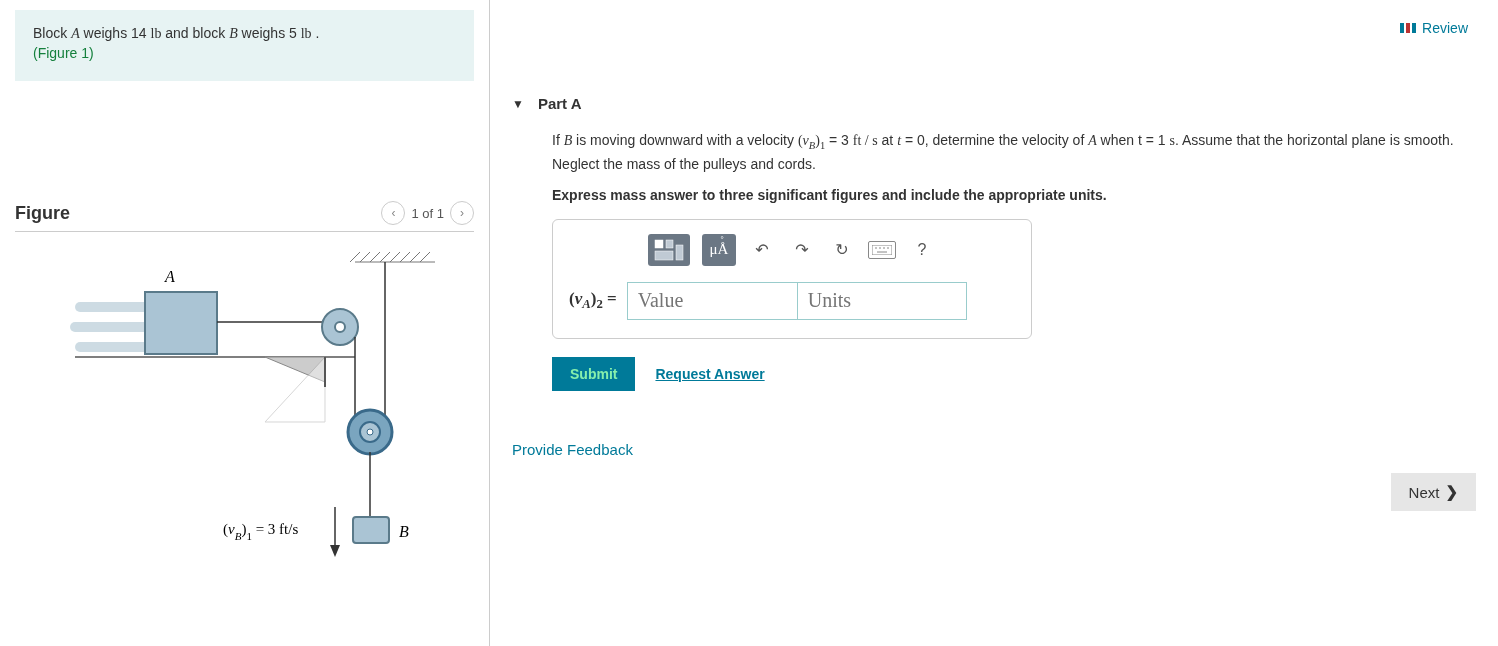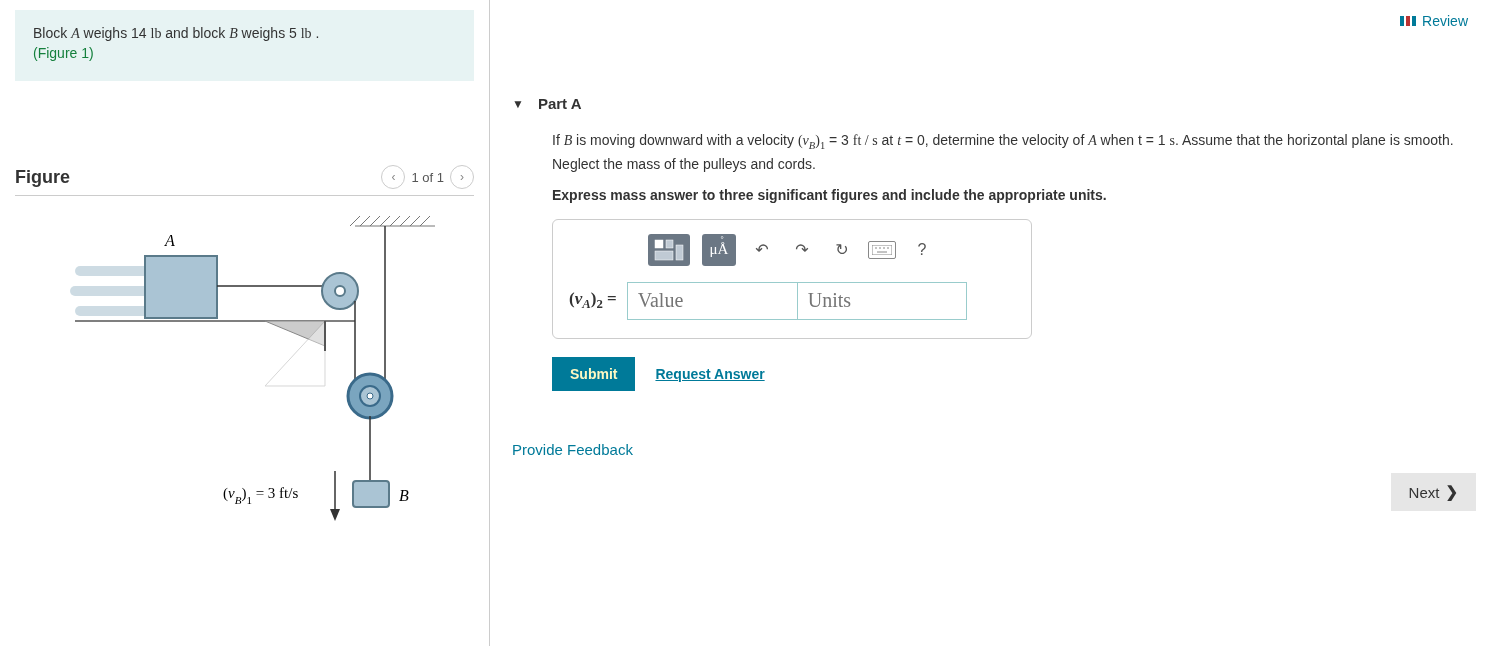--- a/index.html
+++ b/index.html
@@ -32,41 +32,41 @@
     background: #e7f3f3;
     padding: 14px 18px 18px 18px;
     margin: 0 0 20px 0;
     color: #333;
     line-height: 1.4;
   }
   .problem-box a { color: #15803d; text-decoration: none; }
   .serif { font-family: "Times New Roman", Times, serif; }
   .ital { font-style: italic; }
 
-  .figure-section { margin-top: 84px; }
+  .figure-section { margin-top: 120px; }
   .figure-header {
     display: flex;
     align-items: center;
     justify-content: space-between;
     border-bottom: 1px solid #ccc;
     padding-bottom: 6px;
   }
   .figure-title { font-size: 18px; font-weight: bold; color: #333; }
   .figure-nav { display: flex; align-items: center; gap: 6px; color: #555; font-size: 13px; }
   .nav-btn {
     width: 24px; height: 24px; border: 1px solid #ccc; border-radius: 50%;
     display: flex; align-items: center; justify-content: center;
     color: #888; background: #fff; font-size: 12px;
   }
 
   .figure-image { margin-top: 20px; padding-left: 40px; }
 
   
   .review-link {
-    position: absolute; top: 13px; right: 30px;
+    position: absolute; top: 20px; right: 30px;
     color: #007a99; font-size: 14px;
     display: flex; align-items: center; gap: 6px;
   }
   .review-icon { display: inline-flex; gap: 2px; }
   .review-icon span { width: 4px; height: 10px; background: #007a99; display: inline-block; }
   .review-icon span:nth-child(2){ background:#b33; }
 
   .part-header {
     display: flex; align-items: center; gap: 14px;
     margin-top: 85px; margin-bottom: 18px;
@@ -115,21 +115,21 @@
     border:1px solid #9cc; background:#fff;
     height:38px; padding:0 10px;
     font-family:"Times New Roman",serif; font-size:20px; color:#999;
   }
   .value-input { width:170px; border-right:none; }
   .units-input { width:170px; }
   .answer-inputs { display:flex; }
 
   .buttons-row { margin-top: 18px; display:flex; align-items:center; gap:20px; }
   .submit-btn {
-    background:#007a99; color:#fef9c3; border:none;
+    background:#007a99; color:#86efac; border:none;
     padding: 9px 18px; font-size:14px; font-weight:bold;
     cursor:pointer;
   }
   .request-link { color:#007a99; font-weight:bold; text-decoration:underline; font-size:14px; }
 
   .provide-feedback { color:#007a99; font-size:15px; margin-top:50px; }
 
   .next-btn {
     position:absolute; right:22px; bottom:135px;
     background:#e6e6e6; border:none; padding:10px 18px;

